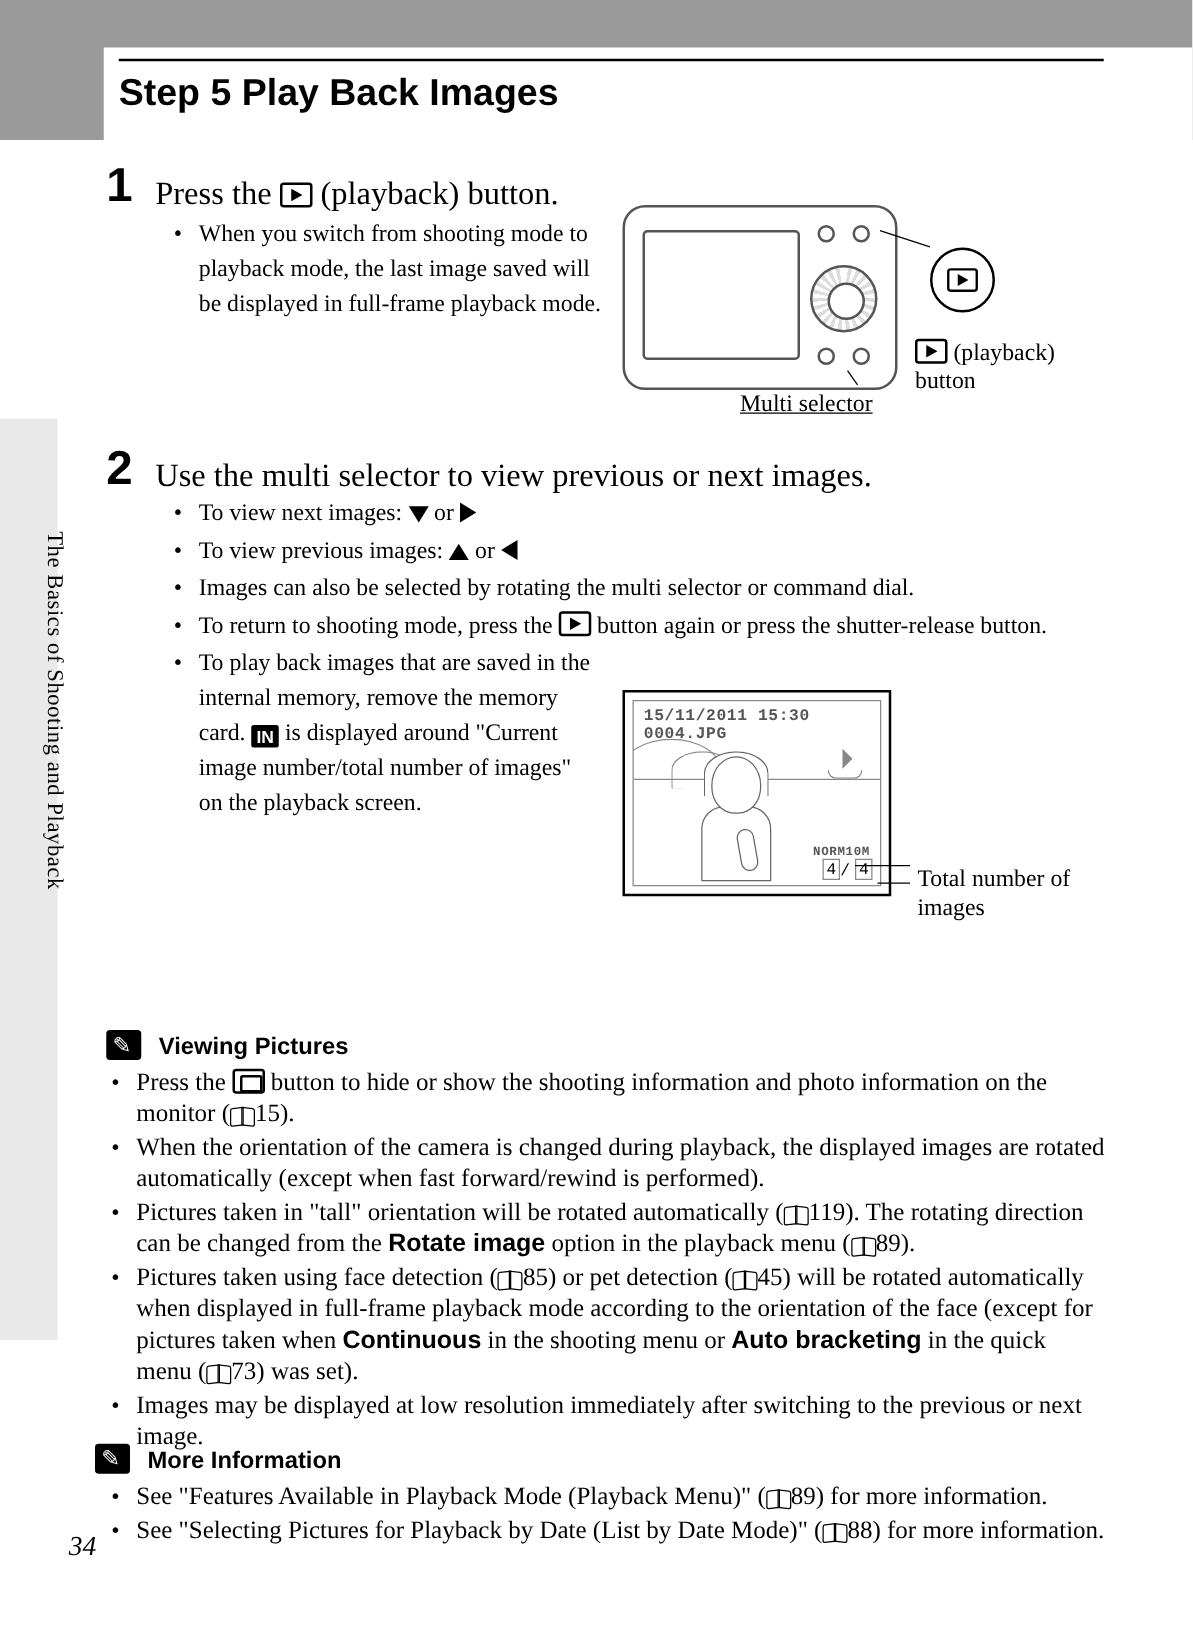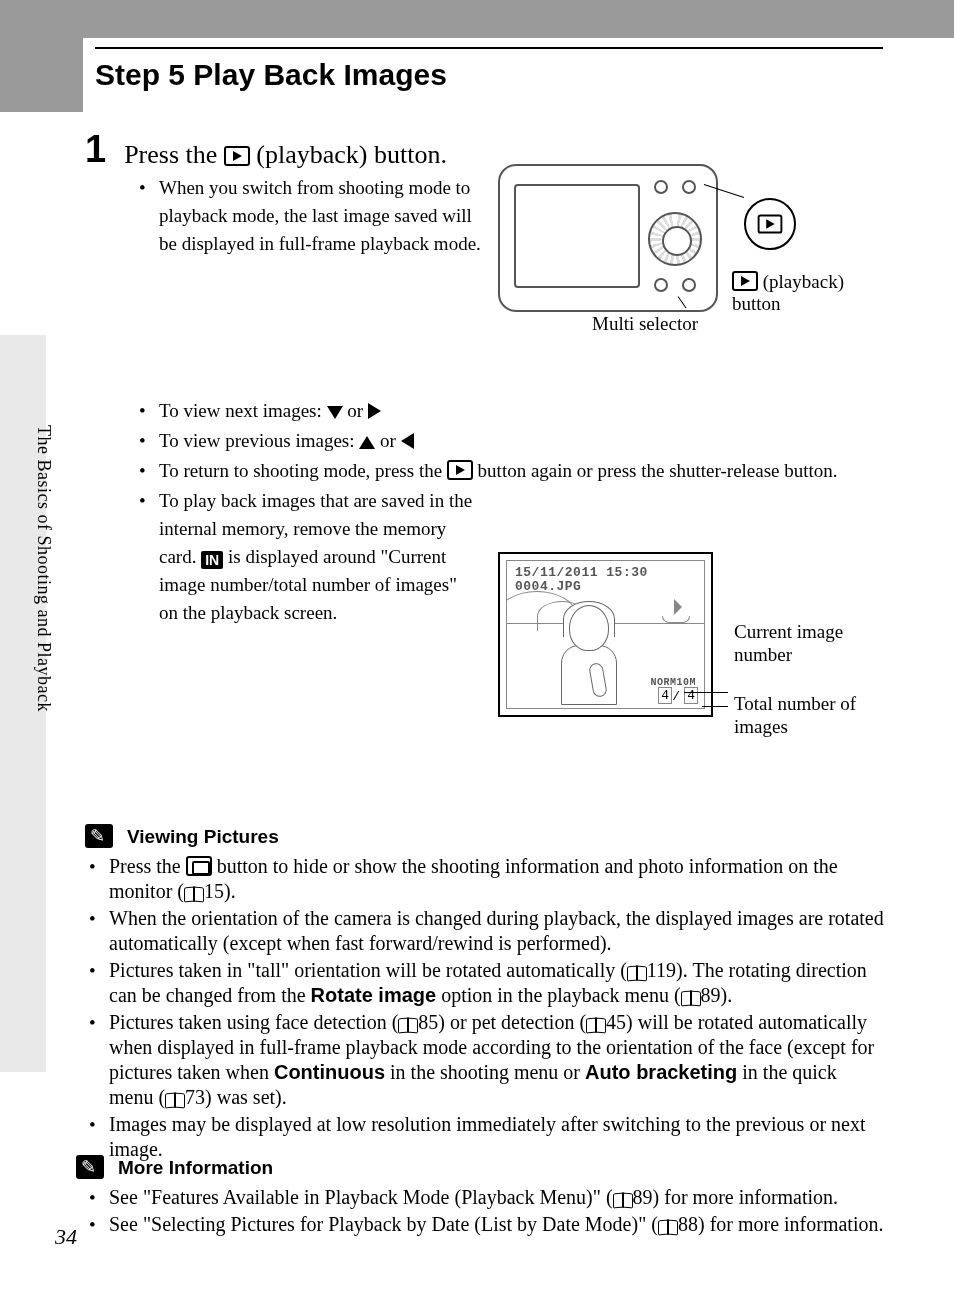--- a/index.html
+++ b/index.html
@@ -98,35 +98,40 @@
     <div class="callout-circle">
       <span class="icon-box play" style="transform:scale(0.95);"></span>
     </div>
     <div class="callout-line" style="left:180px; top:138px; width:14px; transform:rotate(55deg); transform-origin:left;"></div>
   </div>
   <div class="fig-label" style="left:732px; top:271px;">
     <span class="icon-box play"></span>
     <span> (playback)</span><br>
     <span>button</span>
   </div>
-  <div class="fig-label" style="left:592px; top:313px;">Multi selector</div>
-
+  <div class="fig-label" style="left:592px; top:313px;text-decoration:underline;">Multi selector</div>
+
+  <div class="step" style="top:354px;">
+    <span class="step-num">2</span>
+    <span class="step-head">Use the multi selector to view previous or next images.</span>
+  </div>
   <div class="bullets" style="left:135px; top:397px; width:732px;">
     <div class="b-row">
       <span>To view next images: </span>
       <span class="arrow down"></span>
       <span> or </span>
       <span class="arrow right"></span>
     </div>
     <div class="b-row">
       <span>To view previous images: </span>
       <span class="arrow up"></span>
       <span> or </span>
       <span class="arrow left"></span>
     </div>
+    <div class="b-row">Images can also be selected by rotating the multi selector or command dial.</div>
     <div class="b-row" style="width:720px;">
       <span>To return to shooting mode, press the </span>
       <span class="icon-box play"></span>
       <span> button again or press the shutter-release button.</span>
     </div>
     <div class="b-row" style="width:340px;">
       <span>To play back images that are saved in the internal memory, remove the memory card. </span>
       <span class="icon-in">IN</span>
       <span> is displayed around "Current image number/total number of images" on the playback screen.</span>
     </div>
@@ -147,21 +152,20 @@
       <div class="lcd-text" style="top:4px;">15/11/2011 15:30</div>
       <div class="lcd-text" style="top:18px;">0004.JPG</div>
       <div class="lcd-text" style="right:8px; left:auto; bottom:20px; font-size:10px;">NORM10M</div>
       <div class="num-box" style="right:32px; bottom:4px;">4</div>
       <div style="position:absolute; right:24px; bottom:4px; font-family:'Courier New',monospace; font-size:13px;">/</div>
       <div class="num-box" style="right:6px; bottom:4px;">4</div>
     </div>
   </div>
   <div class="ptr" style="left:684px; top:692px; width:44px;"></div>
   <div class="ptr" style="left:702px; top:706px; width:26px;"></div>
-  <div class="callout-r" style="left:734px; top:620px; width:140px;">Current image number</div>
   <div class="callout-r" style="left:734px; top:692px; width:150px;">Total number of images</div>
 
   <div style="position:absolute; left:85px; top:824px;">
     <span class="pencil-badge"></span>
     <span class="sub-title">Viewing Pictures</span>
   </div>
   <div class="bullets small" style="left:85px; top:854px; width:800px;">
     <div class="b-row">
       <span>Press the </span>
       <span class="icon-box rect"></span>

